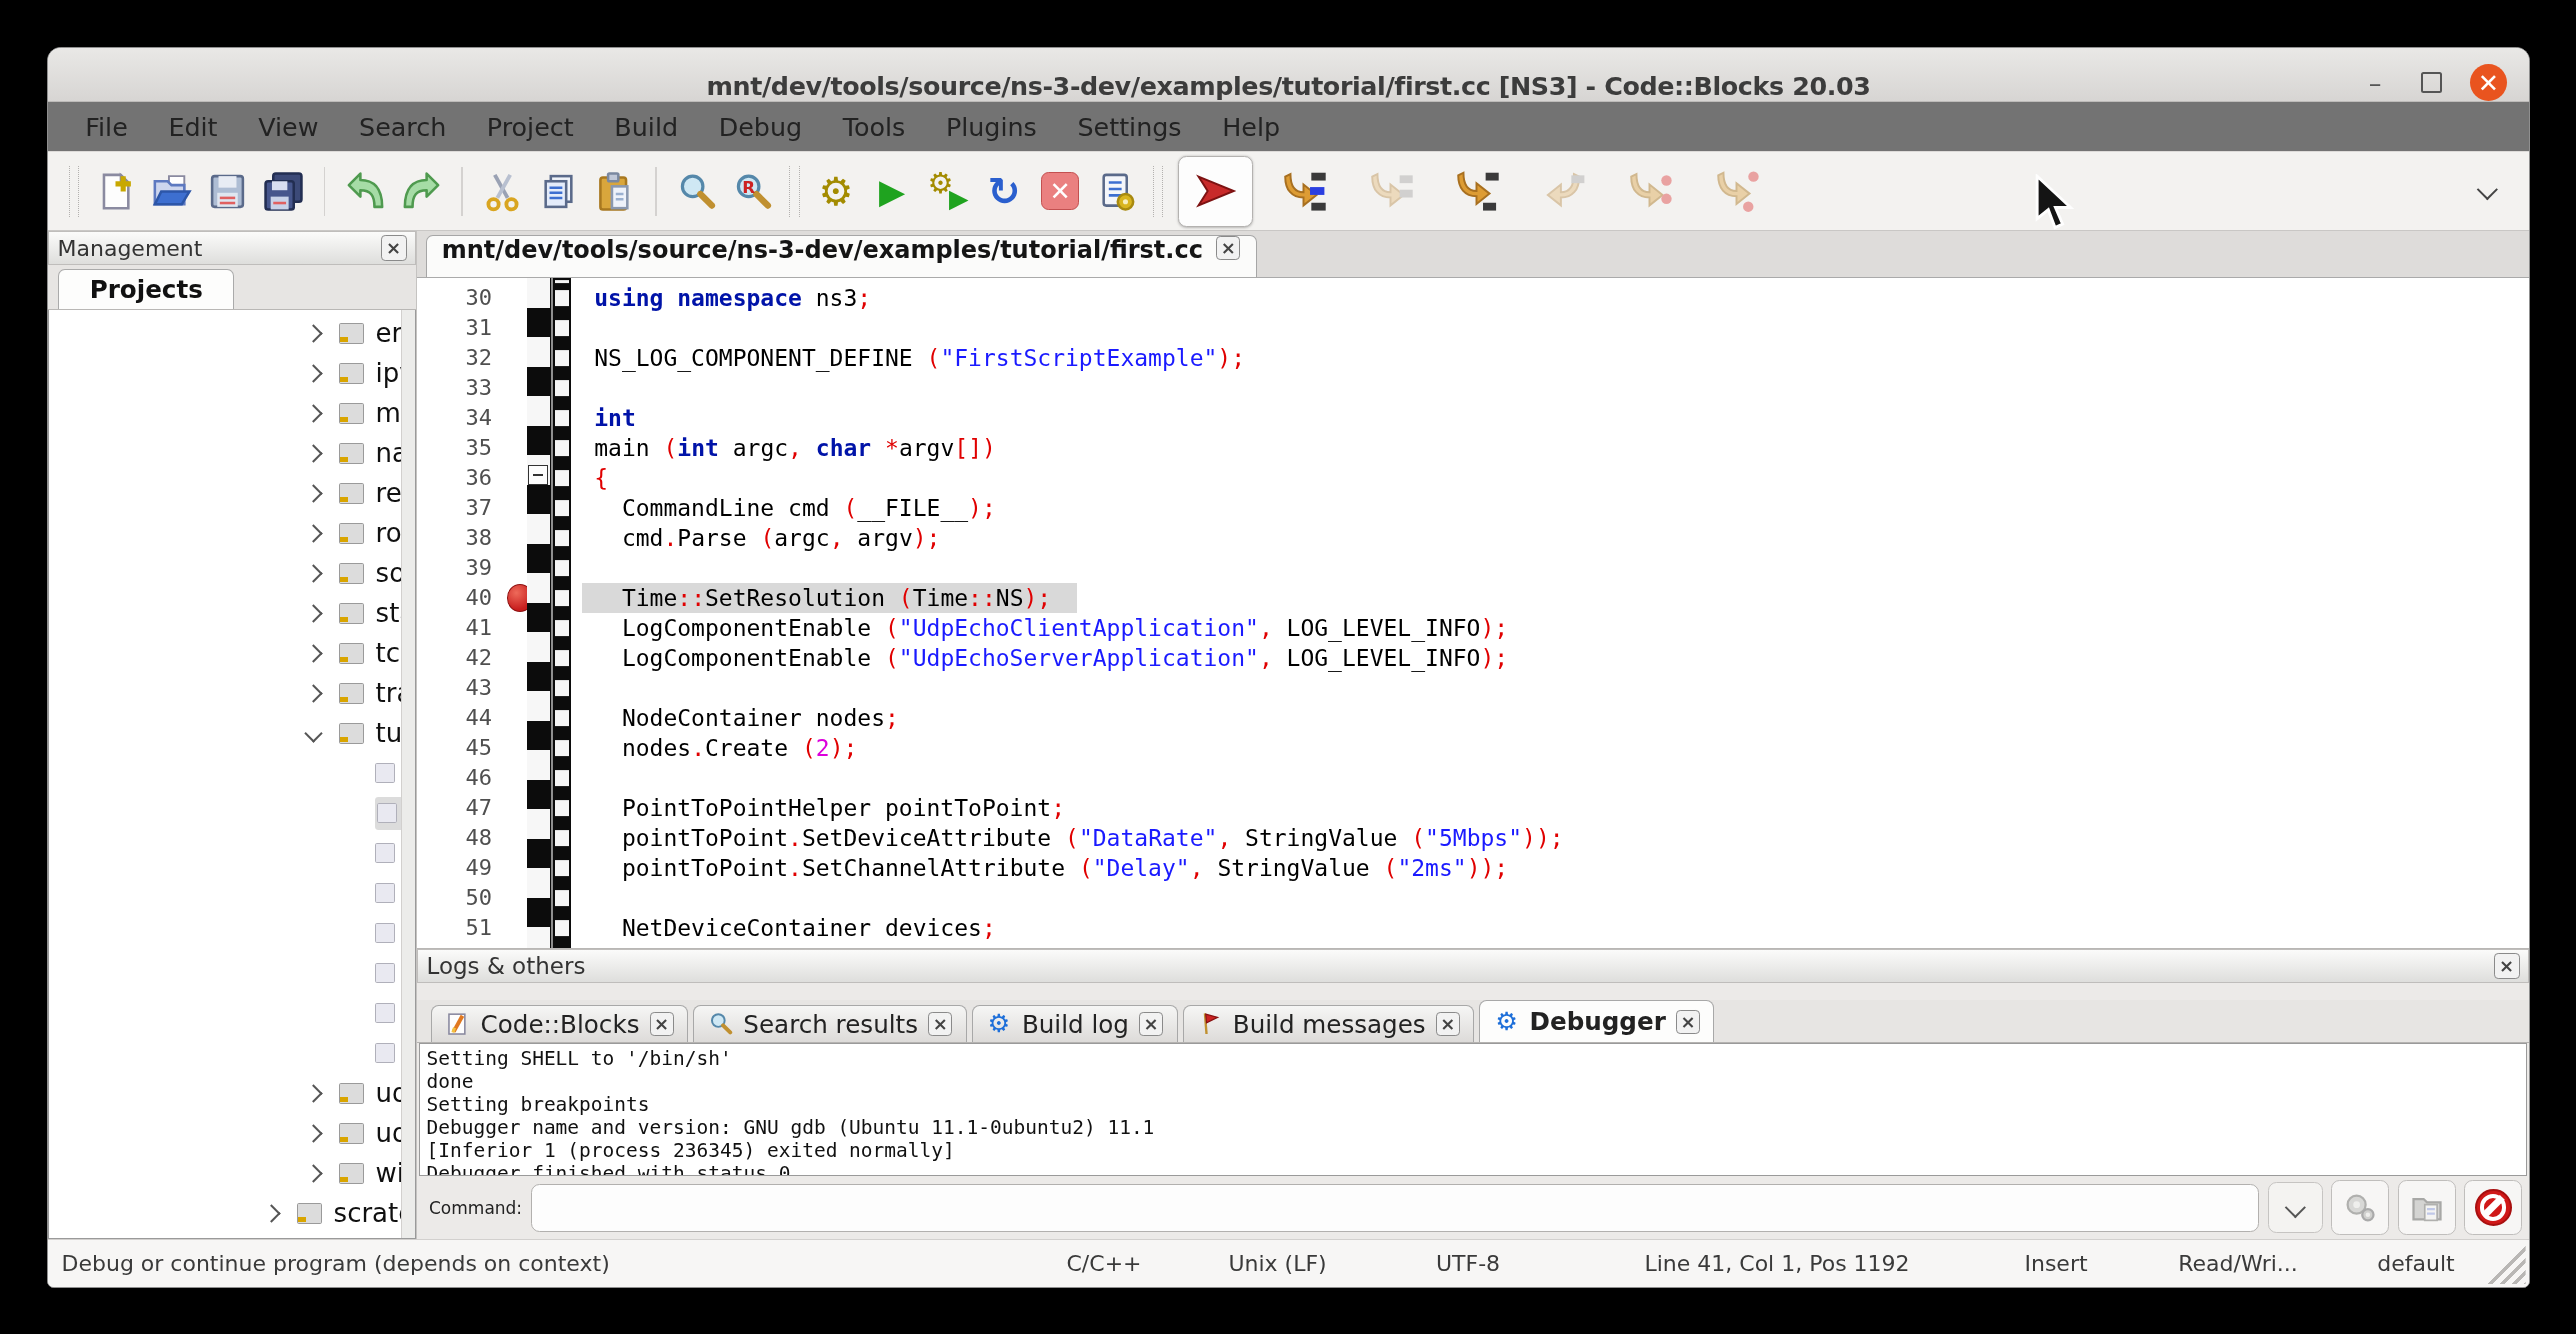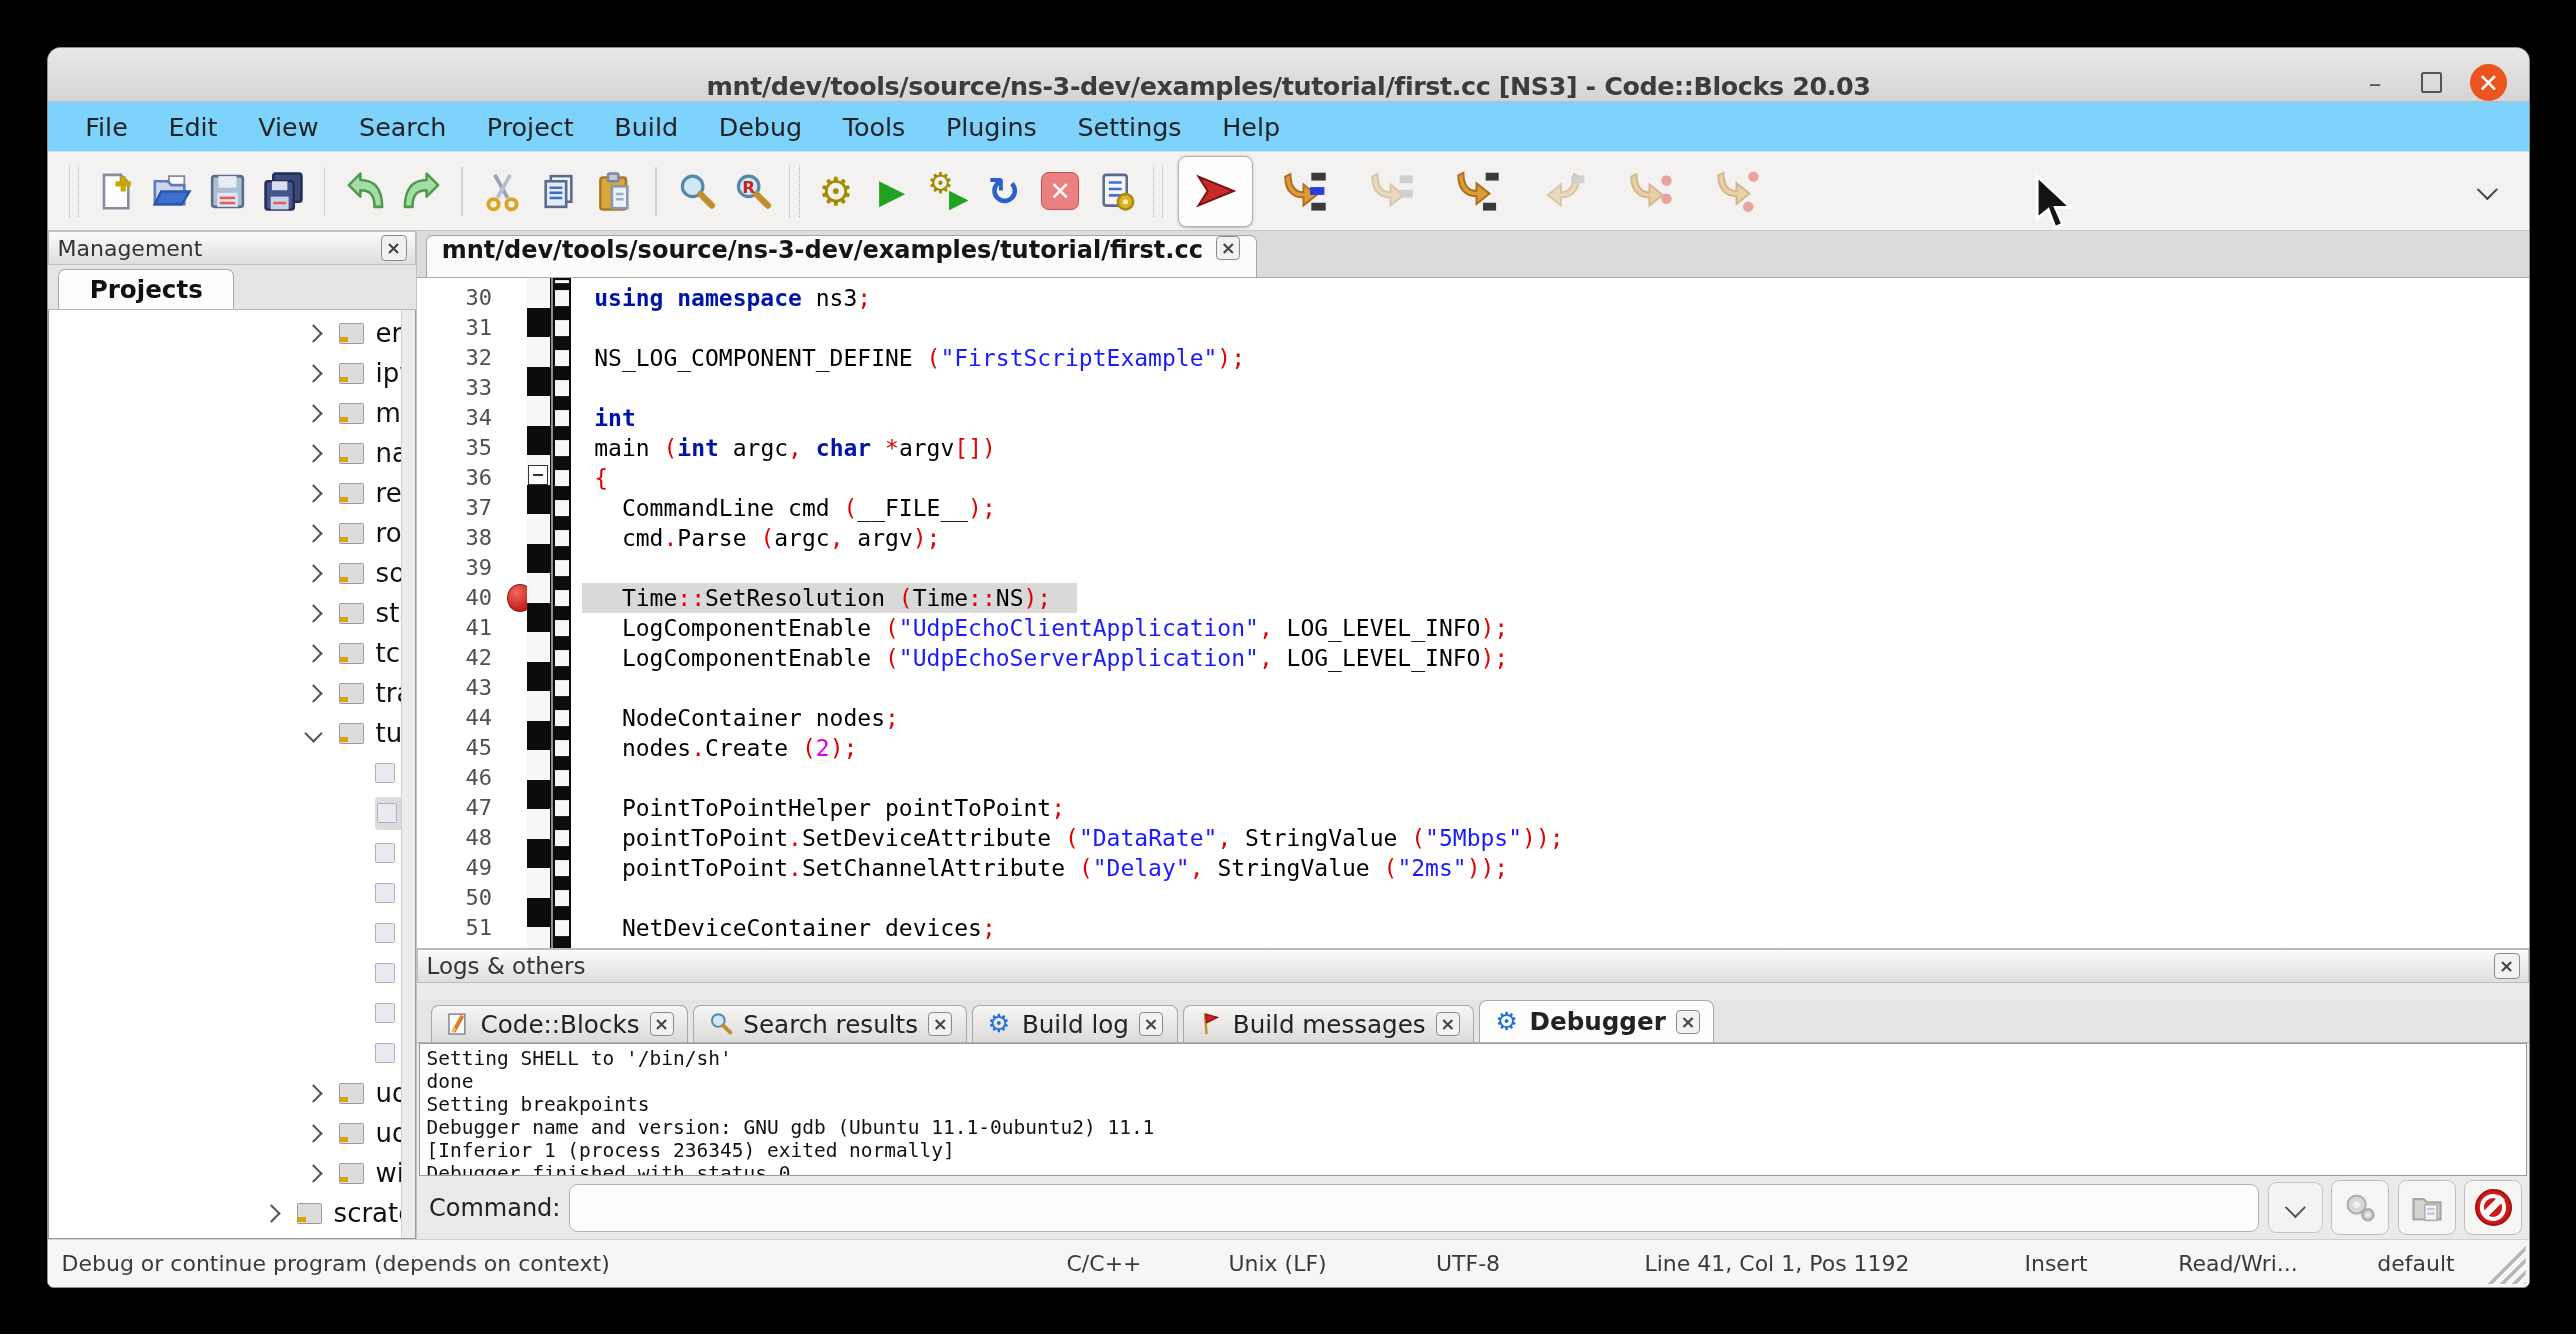--- a/index.html
+++ b/index.html
@@ -10,21 +10,21 @@
 
   
   .titlebar{height:53px;flex:0 0 53px;background:linear-gradient(#e9e8e6,#d7d5d3);display:flex;align-items:flex-end;position:relative;border-bottom:0.8px solid #bdbbb9;}
   .title-text{position:absolute;left:0;right:0;text-align:center;font-weight:bold;font-size:25.4px;color:#3c3c3c;letter-spacing:-0.4px;}
   .win-controls{margin-left:auto;display:flex;align-items:center;gap:22px;padding-right:22px;z-index:2;}
   .win-btn{width:34px;height:34px;display:flex;align-items:center;justify-content:center;font-size:25.4px;color:#555;}
   .btn-max .sq{width:17px;height:17px;border:2.5px solid #555;border-radius:2.5px;}
   .btn-close{width:37px;height:37px;border-radius:50%;background:#e9541f;color:#fff;display:flex;align-items:center;justify-content:center;font-size:25.4px;font-weight:bold;}
 
   
-  .menubar{height:49px;flex:0 0 49px;background:#7dd3fc;display:flex;align-items:center;padding-left:17px;border-bottom:0.8px solid #dddbd9;}
+  .menubar{height:49px;flex:0 0 49px;background:#737373;display:flex;align-items:center;padding-left:17px;border-bottom:0.8px solid #dddbd9;}
   .menu-item{padding:0 20.3px;font-size:25.4px;color:#222;height:100%;display:flex;align-items:center;}
 
   
   .toolbar{height:78px;flex:0 0 78px;background:#f3f2f0;display:flex;align-items:center;padding:0 12px;border-bottom:1.7px solid #c9c7c5;}
   .grip{width:8.5px;height:51px;border-left:1.7px dotted #b3b1af;border-right:1.7px dotted #b3b1af;margin:0 8.5px;}
   .tsep{width:1.7px;height:49px;background:#d4d2d0;margin:0 12px;}
   .tbtn{width:56px;height:59px;display:flex;align-items:center;justify-content:center;border-radius:6.8px;}
   .tbtn svg{width:41px;height:41px;}
   .glyph{font-size:39px;line-height:1;}
   .dim{opacity:.5;}
@@ -97,21 +97,21 @@
   .logtab{height:36px;background:linear-gradient(#f6f6f5,#dddbd9);border:1.7px solid #a8a8a8;border-bottom:none;border-radius:7.6px 7.6px 0 0;
     display:flex;align-items:center;gap:10.2px;padding:0 13.5px;margin-right:5.1px;font-size:24.6px;color:#222;}
   .logtab.active{background:#fdfdfc;font-weight:bold;height:41px;}
   .logtab .xbox{width:22px;height:22px;}
   .ltab-ic{width:25.4px;height:25.4px;display:flex;align-items:center;justify-content:center;}
   .ltab-ic svg{width:25.4px;height:25.4px;}
   .gear-blue{color:#1e6fd9;font-size:25.4px;line-height:1;}
   .logbody{flex:1;background:#fff;border:1.7px solid #9a9a9a;margin:0 1.7px;overflow:hidden;
     font-family:"DejaVu Sans Mono",monospace;font-size:19.5px;line-height:23px;color:#111;padding:2.5px 6.8px;}
   .cmdrow{height:63px;flex:0 0 63px;display:flex;align-items:center;padding:0 6.8px 0 12px;gap:8.5px;background:#eceae8;}
-  .cmdrow label{font-size:24px;color:#222;flex:0 0 auto;}
+  .cmdrow label{font-size:17px;color:#222;flex:0 0 auto;}
   .cmd-input{flex:1;height:46px;background:#fdfdfd;border:1.7px solid #b2b0ae;border-radius:8.5px;font-size:24px;padding:0 13.5px;
     font-family:"DejaVu Sans",sans-serif;outline:none;}
   .cmd-drop{width:53px;height:49px;border:1.7px solid #c6c4c2;border-radius:8.5px;display:flex;align-items:center;justify-content:center;background:#f4f3f1;}
   .cmd-btn{width:56px;height:53px;border:1.7px solid #c0bebc;border-radius:8.5px;background:#f7f6f5;display:flex;align-items:center;justify-content:center;}
   .cmd-btn svg{width:36px;height:36px;}
   .stop-ic{width:37px;height:37px;border-radius:50%;background:#d01818;position:relative;border:2.5px solid #a80f0f;box-sizing:border-box;}
   .stop-ic::before{content:"";position:absolute;left:3.4px;right:3.4px;top:12px;height:6.8px;background:#fff;transform:rotate(-45deg);}
   .stop-ic::after{content:"";position:absolute;inset:3.4px;border-radius:50%;border:4.2px solid #fff;}
 
   

